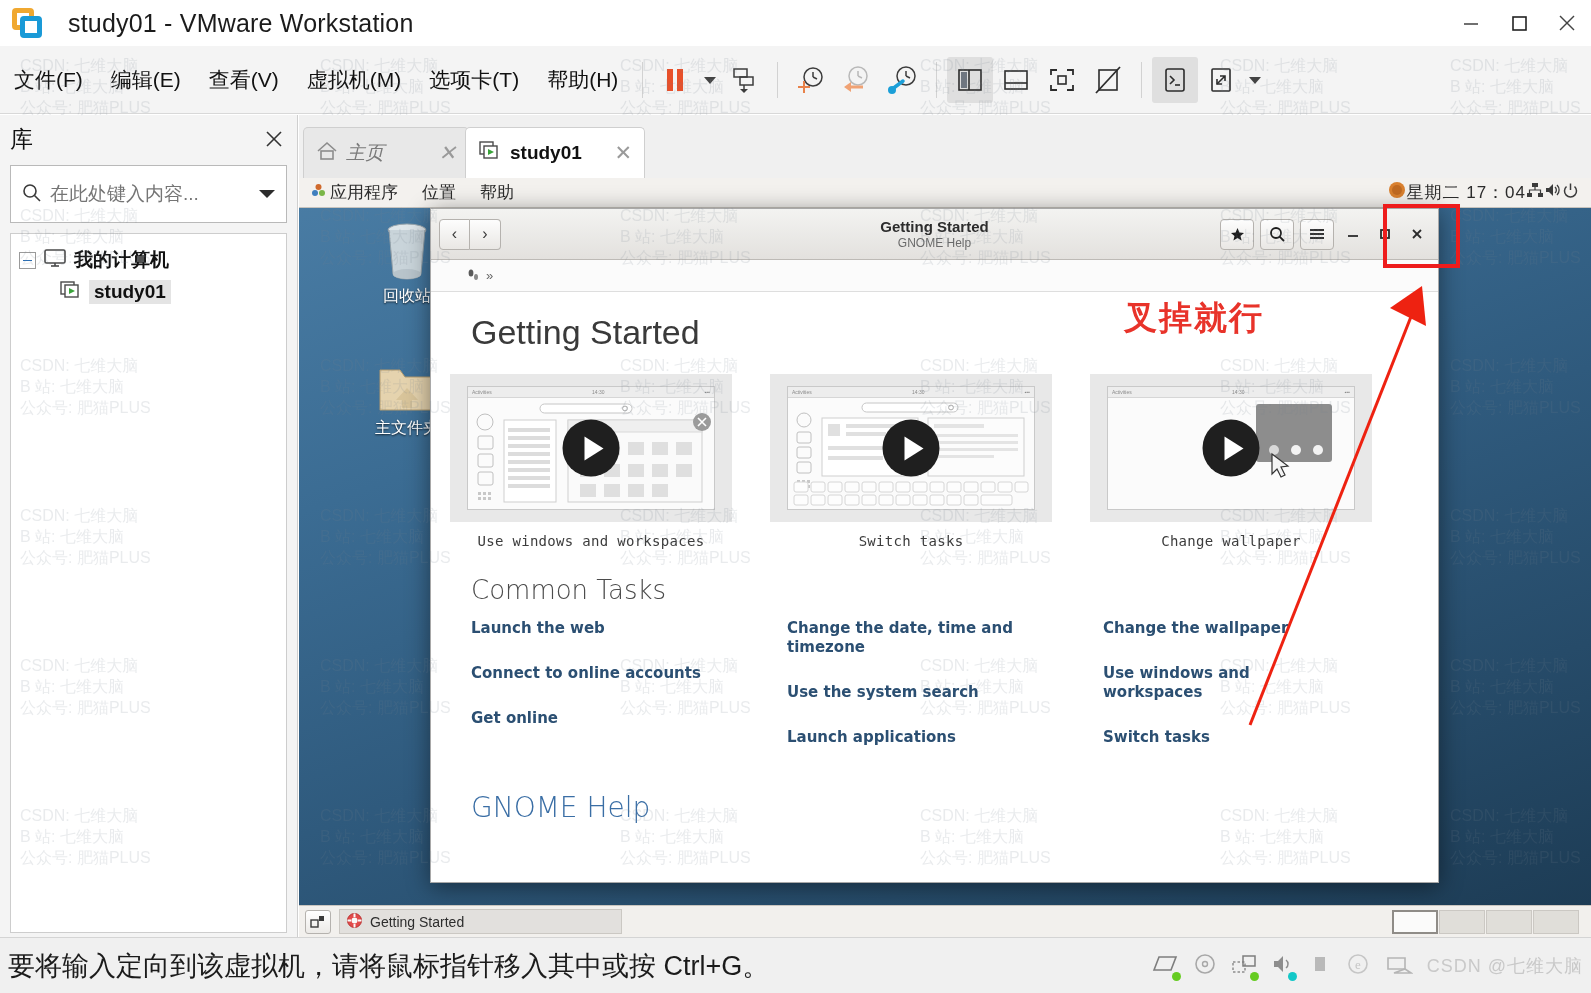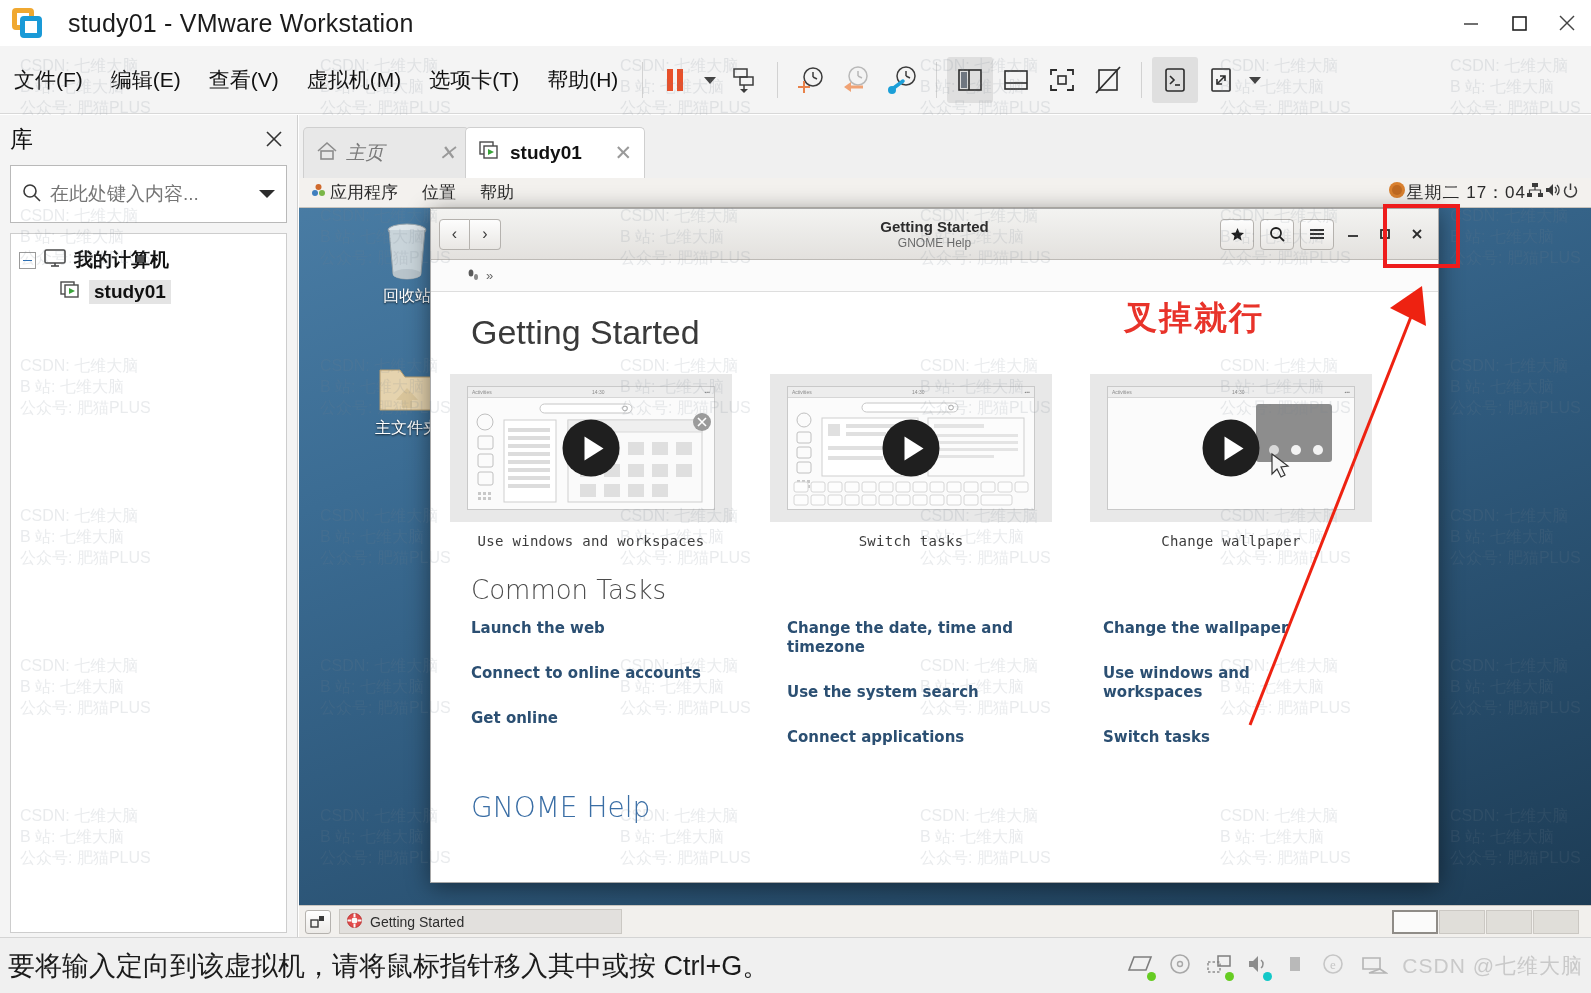--- a/index.html
+++ b/index.html
@@ -110,21 +110,21 @@
   .ws-btn{ width:26px; height:24px; border:1px solid #b5b2ae; background:linear-gradient(#fff,#eceae7); border-radius:3px; display:flex; align-items:center; justify-content:center; }
   .task-win{ width:283px; height:25px; background:#e2e0dd; border:1px solid #cbc8c3; display:flex; align-items:center; gap:8px; padding-left:7px; font-size:14px; color:#2d2d2d; }
   .ws-switch{ margin-left:auto; display:flex; gap:1px; padding-right:6px; }
   .ws-cell{ width:46px; height:24px; background:#e0ded9; border:1px solid #cbc8c3; }
   .ws-cell.cur{ background:#fbfbfa; border:2px solid #8f8c87; }
 
   
   .statusbar{ position:absolute; left:0; top:937px; width:1591px; height:56px; background:#f0f0f0; border-top:1px solid #d4d4d4; display:flex; align-items:center; }
   .status-text{ font-size:27px; color:#1b1b1b; padding-left:8px; }
   .status-icons{ margin-left:auto; display:flex; align-items:center; gap:14px; padding-right:8px; }
-  .csdn-wm{ font-size:21px; color:#c9c9c9; letter-spacing:1px; }
+  .csdn-wm{ font-size:18px; color:#c9c9c9; letter-spacing:1px; }
   .dot{ position:absolute; right:-2px; bottom:-2px; width:9px; height:9px; border-radius:50%; }
 </style>
 </head>
 <body>
 
 <div id="app">
 
   <div class="titlebar">
     <div class="vm-logo">
       <div class="sq1"></div>
@@ -627,21 +627,21 @@
         <div class="ct-title">Common Tasks</div>
         <div class="ct-grid">
           <div class="ct-col">
             <div class="ct-link">Launch the web</div>
             <div class="ct-link">Connect to online accounts</div>
             <div class="ct-link">Get online</div>
           </div>
           <div class="ct-col">
             <div class="ct-link">Change the date, time and timezone</div>
             <div class="ct-link">Use the system search</div>
-            <div class="ct-link">Connect applications</div>
+            <div class="ct-link">Launch applications</div>
           </div>
           <div class="ct-col">
             <div class="ct-link">Change the wallpaper</div>
             <div class="ct-link">Use windows and workspaces</div>
             <div class="ct-link">Switch tasks</div>
           </div>
         </div>
 
         <div class="gh-title">GNOME Help</div>
 

